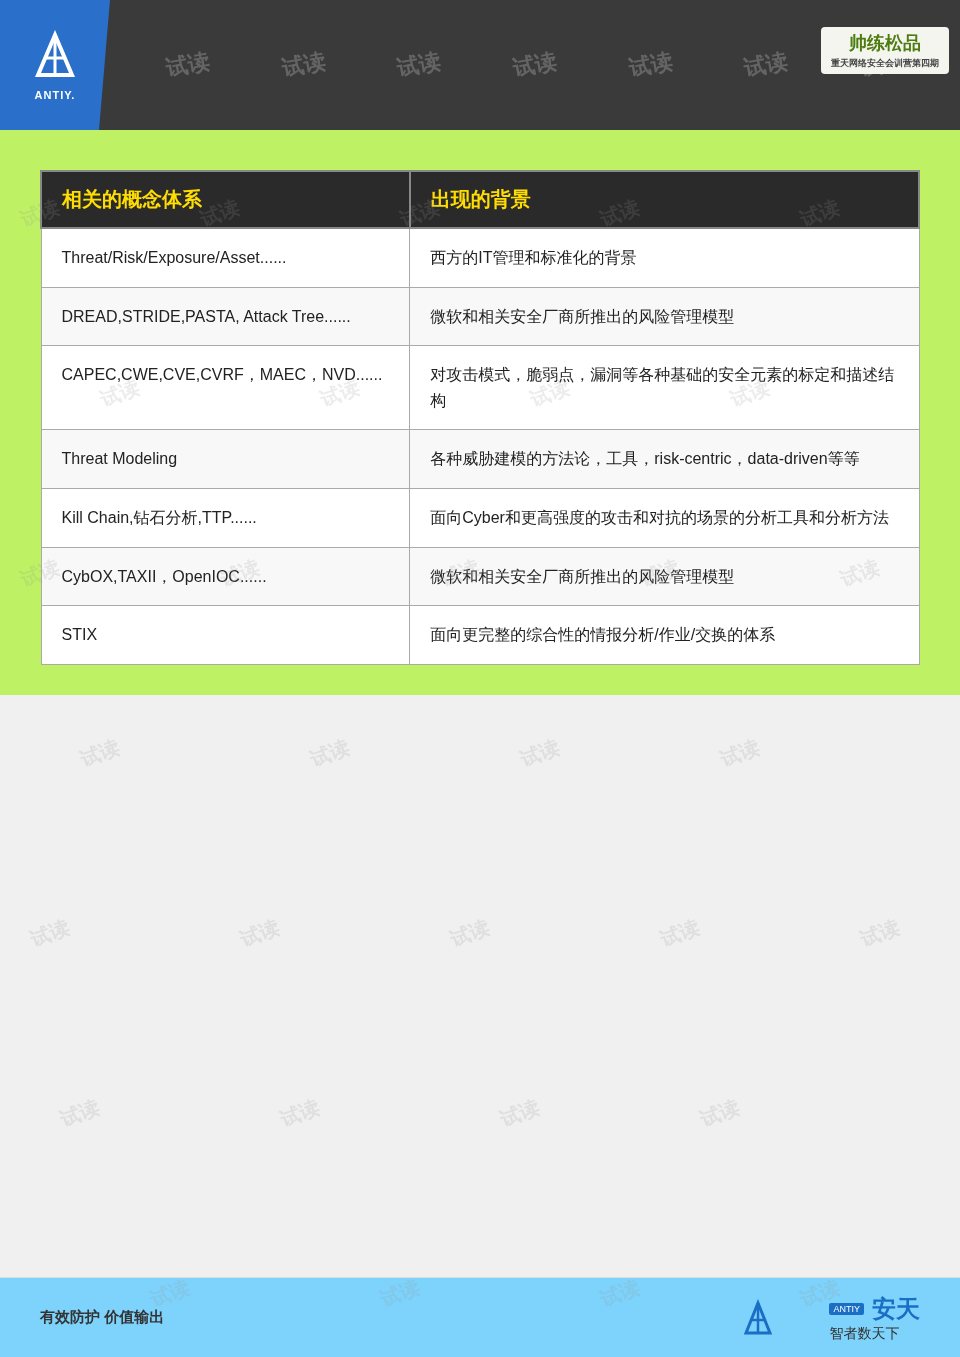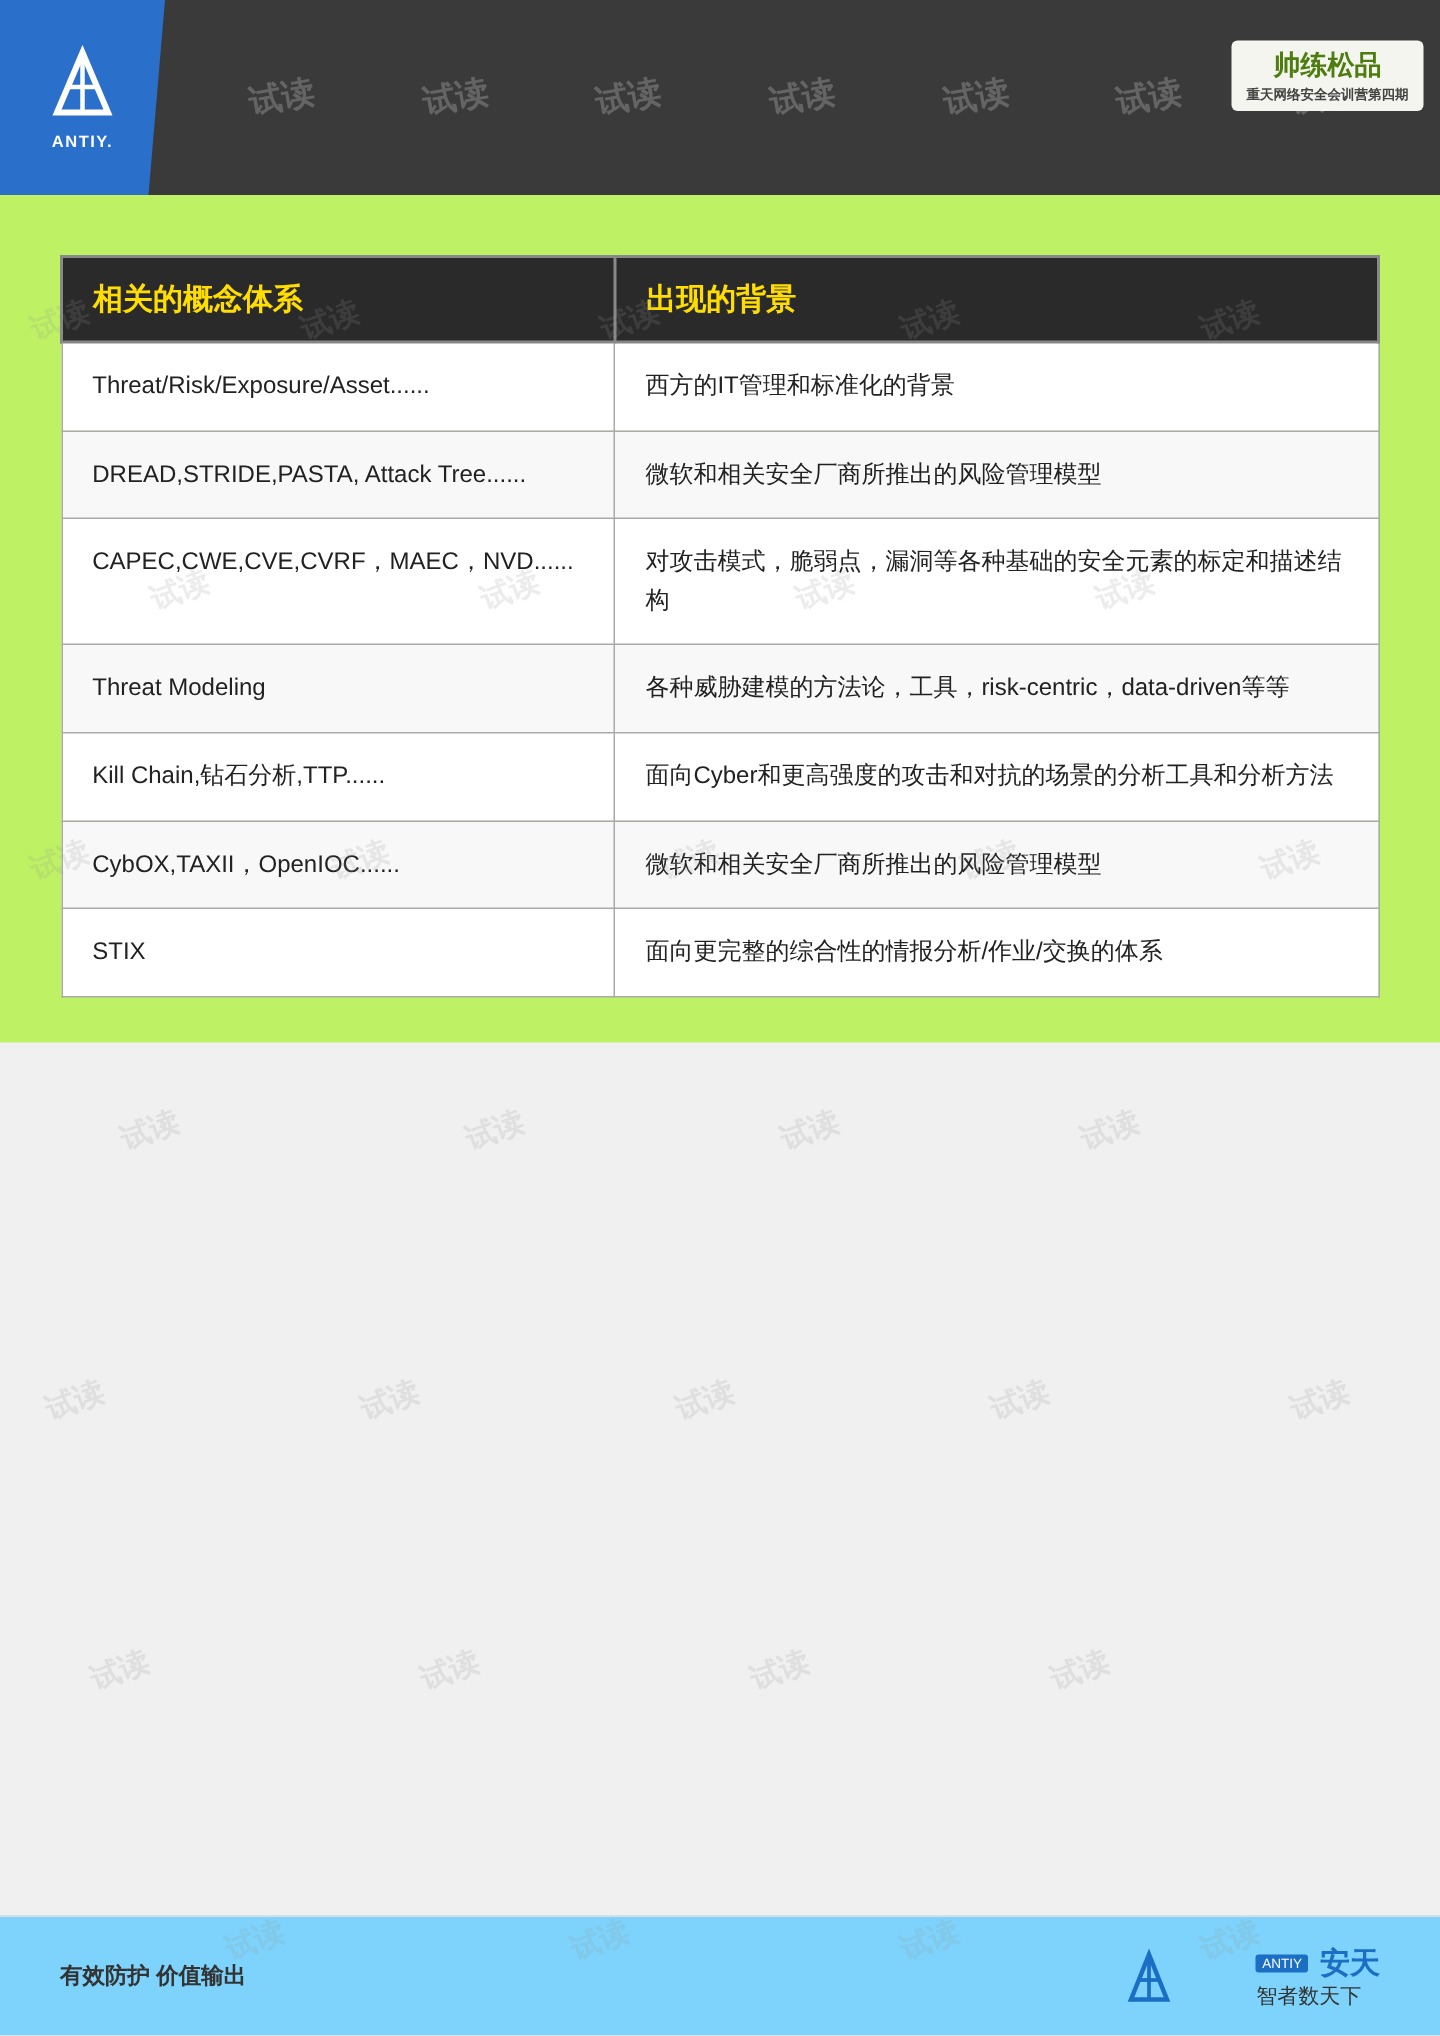--- a/index.html
+++ b/index.html
@@ -199,21 +199,21 @@
       align-items: center;
       gap: 6px;
     }
 
     .footer-logo-icon {
       width: 40px;
       height: 40px;
     }
 
     .footer-brand {
-      font-size: 20px;
+      font-size: 24px;
       font-weight: bold;
       color: #1a6fc4;
       font-family: 'KaiTi', serif;
     }
 
     .footer-brand-sub {
       font-size: 14px;
       color: #333;
       font-family: 'KaiTi', serif;
     }

